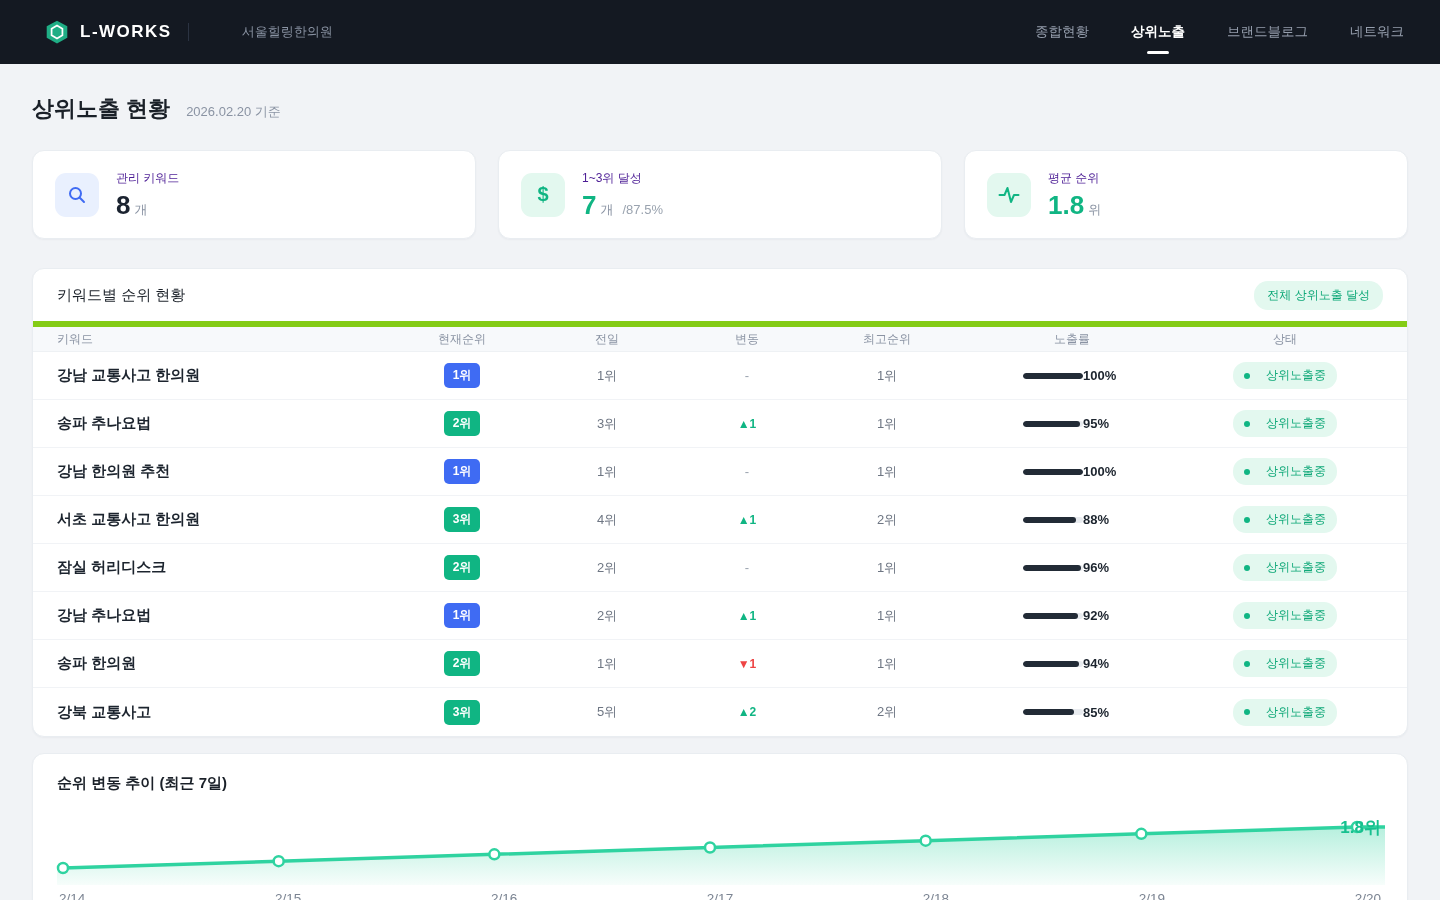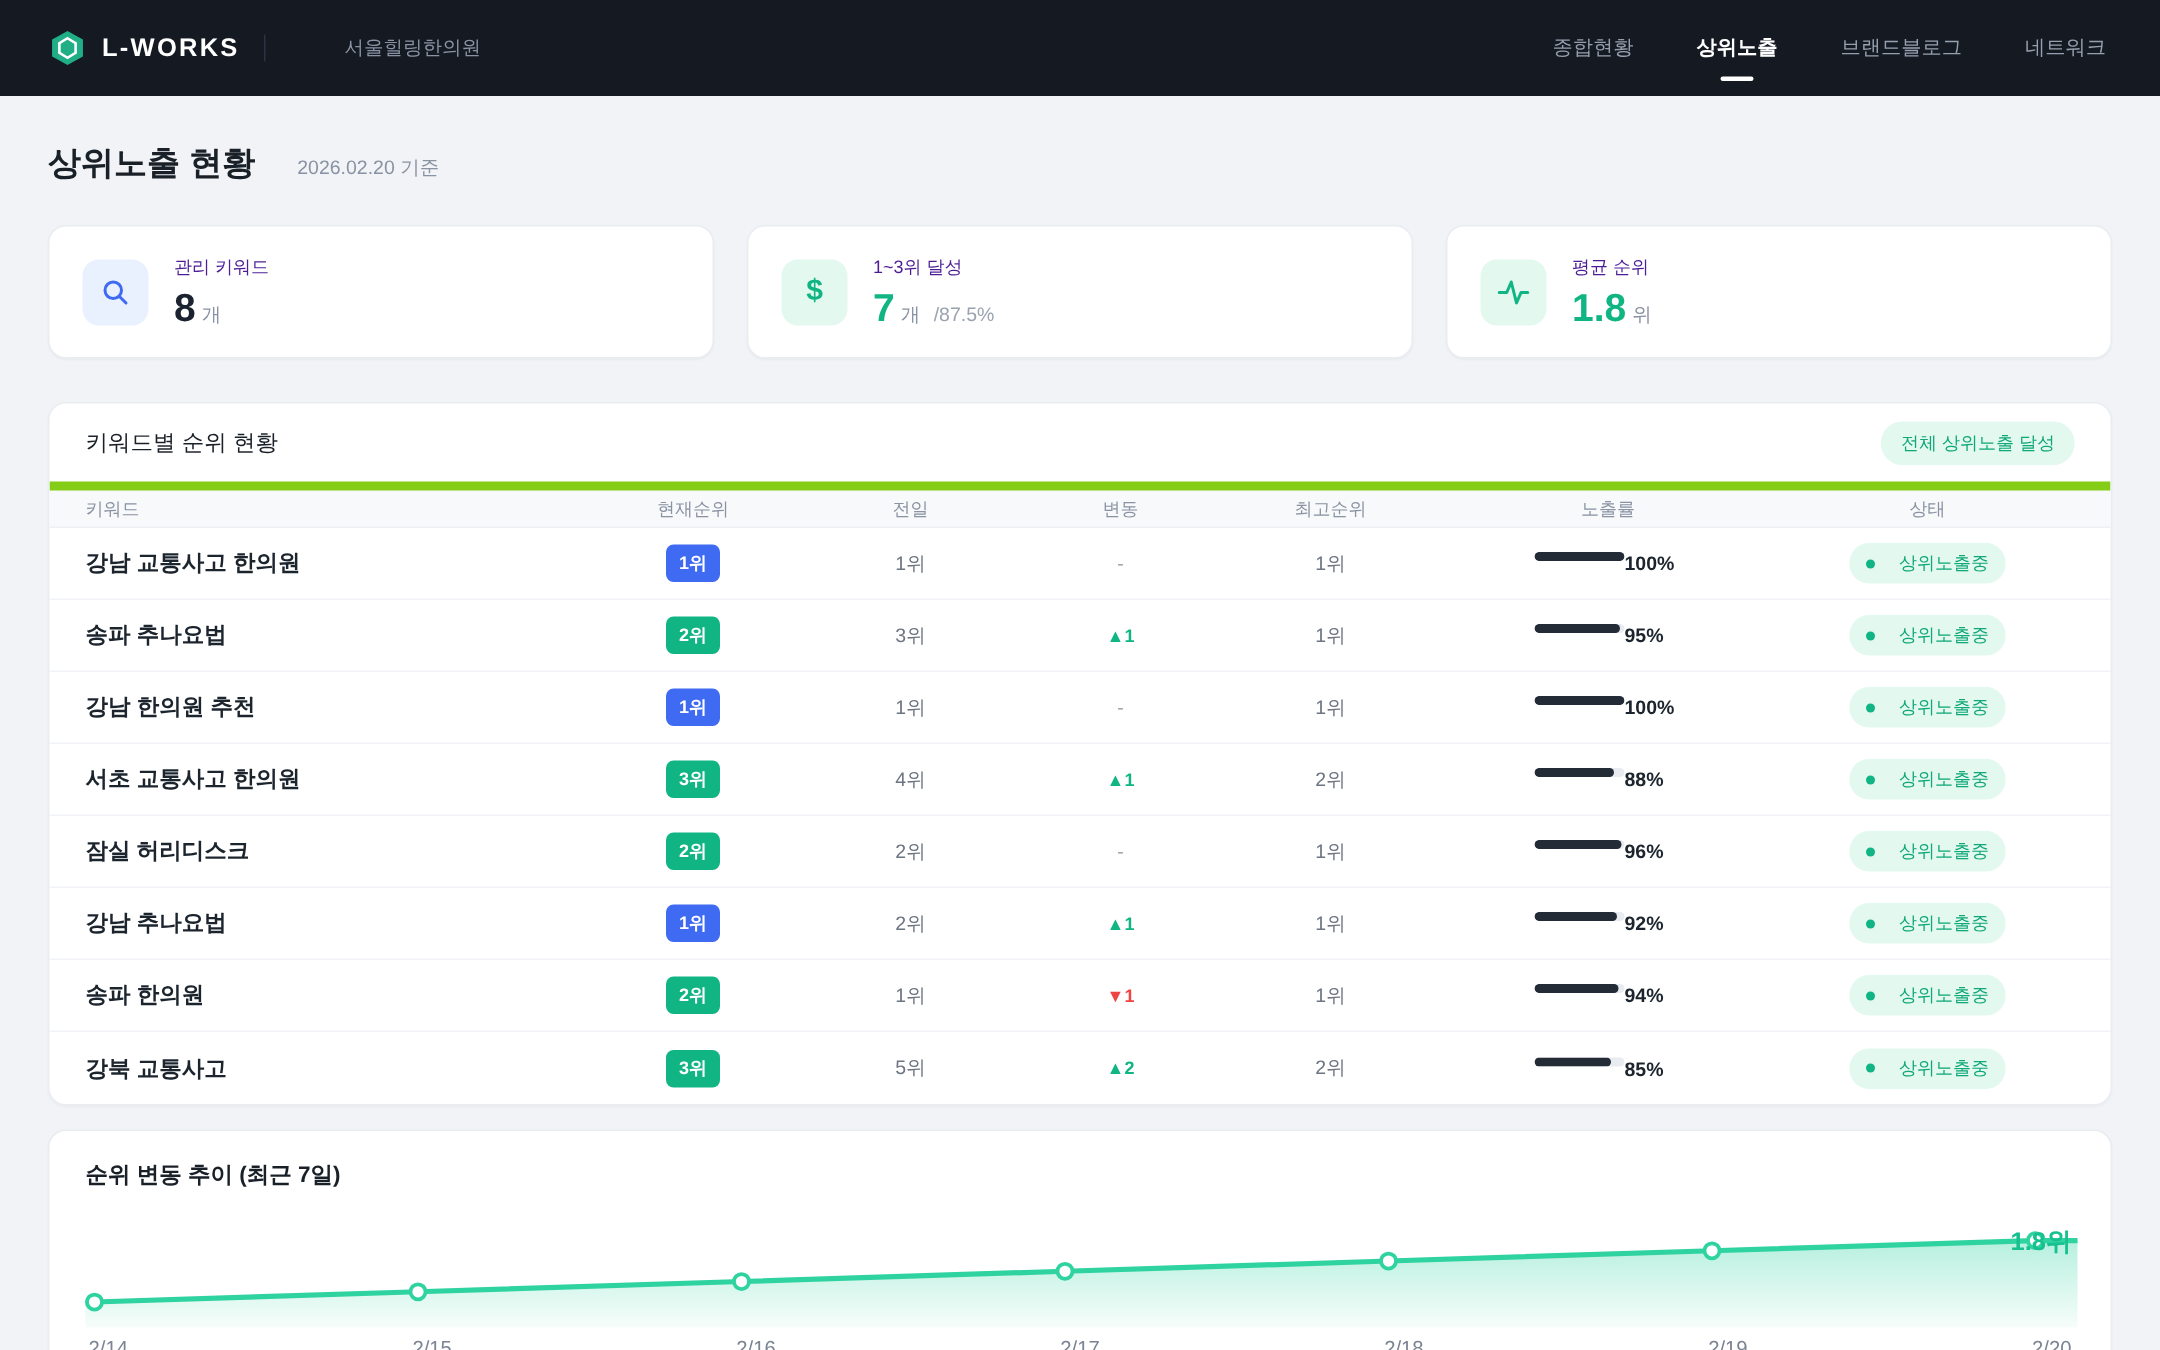--- a/index.html
+++ b/index.html
@@ -6,38 +6,38 @@
   html,body { width:1440px; height:900px; overflow:hidden; }
   body {
     background:#f1f3f6;
     font-family:"Liberation Sans", sans-serif;
     color:#1b222c;
   }
 
   
   .navbar {
     height:64px; background:#141922; display:flex; align-items:center;
-    justify-content:space-between; padding:0 36px 0 32px;
+    justify-content:space-between; padding:0 36px 0 44px;
   }
   .nav-left { display:flex; align-items:center; }
   .logo-icon { display:flex; align-items:center; margin-right:10px; }
   .brand { color:#ffffff; font-size:17px; font-weight:700; letter-spacing:1.5px; }
   .nav-divider { width:1px; height:18px; background:#2b3342; margin:0 16px; }
   .client { color:#8a93a3; font-size:13px;margin-left:37px; }
   .nav-right { display:flex; align-items:center; gap:42px; }
   .nav-item { color:#969fae; font-size:13.5px; cursor:pointer; position:relative; text-decoration:none;text-align:center; }
   .nav-item.active { color:#ffffff; font-weight:600; }
   .nav-item.active::after {
     content:""; position:absolute; left:50%; transform:translateX(-50%);
     bottom:-13px; width:22px; height:3px; background:#ffffff; border-radius:2px;
   }
 
   
   .page { padding:30px 32px 0; }
-  .page-header { display:flex; align-items:baseline; gap:28px; }
+  .page-header { display:flex; align-items:baseline; gap:16px; }
   .page-title { font-size:22px; font-weight:700; color:#1a2028; }
   .page-date { font-size:13px; color:#8a93a3; }
 
   
   .stats { margin-top:26px; display:grid; grid-template-columns:1fr 1fr 1fr; gap:22px; }
   .stat-card {
     background:#fff; border:1px solid #e9edf1; border-radius:12px; height:89px;
     display:flex; align-items:center; padding:0 22px; gap:17px;
     box-shadow:0 1px 2px rgba(16,24,40,.04);
   }
@@ -65,21 +65,21 @@
   .c.center, .th.center { text-align:center; }
   .keyword { font-size:15px; font-weight:600; color:#1c242e; }
   .rank-badge { display:inline-block; min-width:36px; padding:4px 8px; border-radius:5px; color:#fff; font-size:12px; font-weight:700; text-align:center; }
   .rank-badge.blue { background:#3f6bf3; }
   .rank-badge.green { background:#10b583; }
   .prev { font-size:13px; color:#6e7683; }
   .chg { font-size:12px; font-weight:600; }
   .chg.none { color:#9aa3af; font-weight:400; font-size:13px; }
   .chg.up { color:#10b583; }
   .chg.down { color:#ee4444; }
-  .exposure { display:flex; align-items:flex-start; justify-content:center; gap:0; }
+  .exposure { display:flex; align-items:center; justify-content:center; gap:0; }
   .bar { width:60px; height:6px; background:#e8ebef; border-radius:3px; overflow:hidden; display:inline-block; }
   .fill { display:block; height:100%; background:#222b36; border-radius:3px; }
   .pct { font-size:13px; font-weight:700; color:#1c242e; min-width:38px; }
   .status-pill { display:inline-flex; align-items:center; gap:16px; background:#e3f8ef; color:#0fa878; font-size:12px; padding:5px 11px; border-radius:13px; white-space:nowrap; }
   .status-pill .dot { width:6px; height:6px; border-radius:50%; background:#10b583; display:inline-block; }
 
   
   .chart-card { margin-top:16px; background:#fff; border:1px solid #e9edf1; border-radius:12px; padding:20px 24px 16px; height:215px; box-shadow:0 1px 2px rgba(16,24,40,.04); }
   .chart-title { font-size:15px; font-weight:700; color:#1a2028; }
   .chart-svg { display:block; margin-top:12px; width:1328px; height:80px; overflow:visible; }

